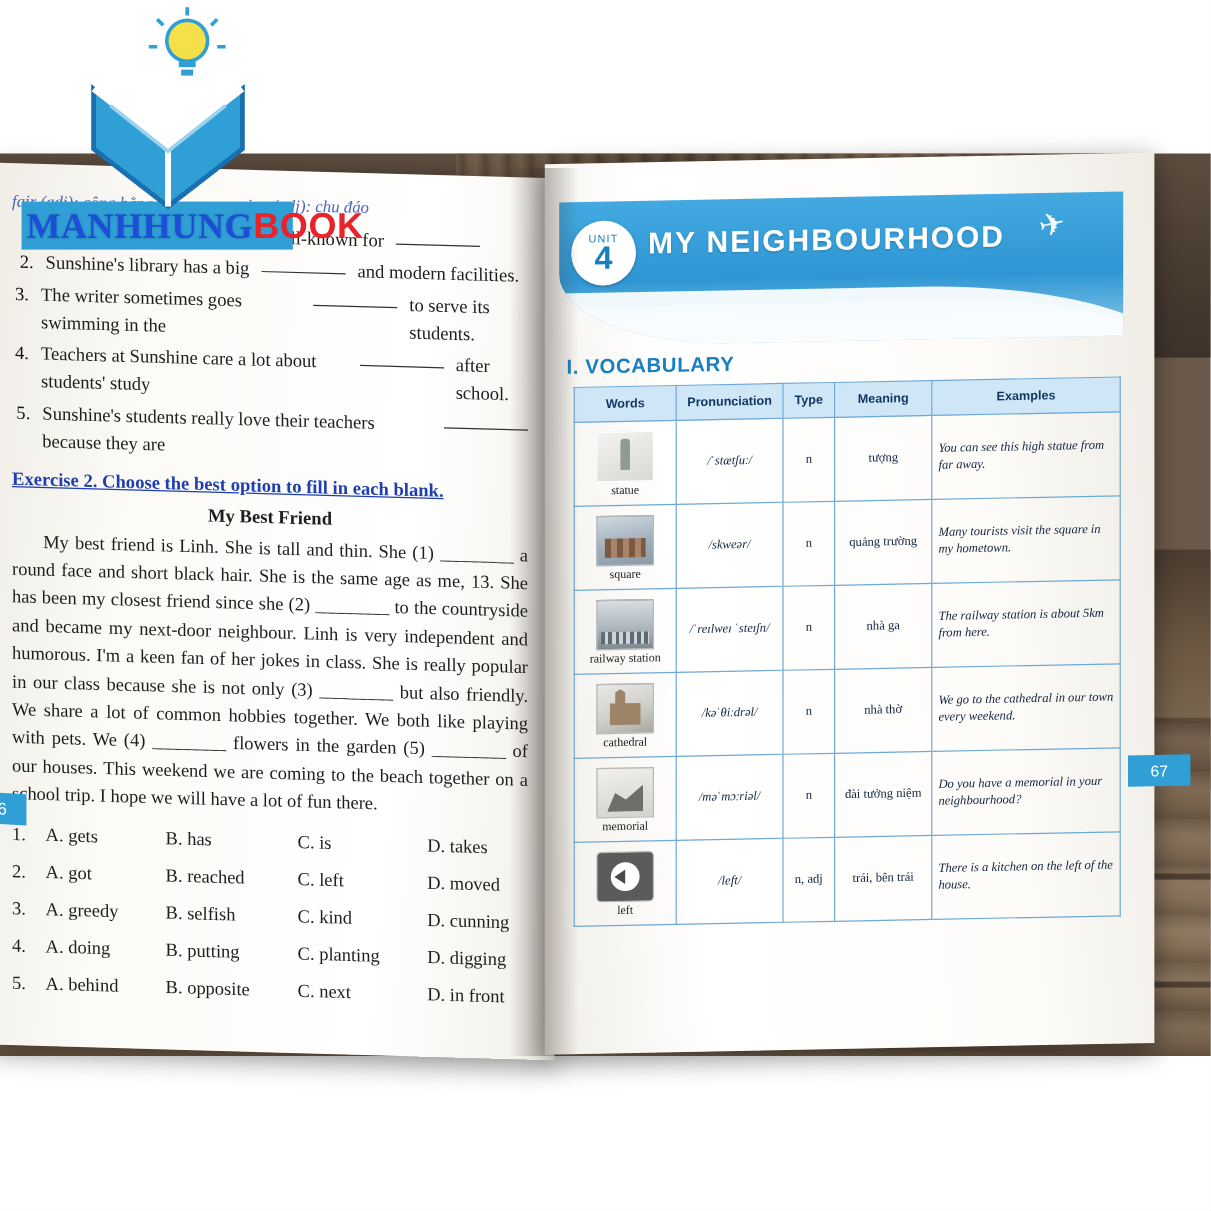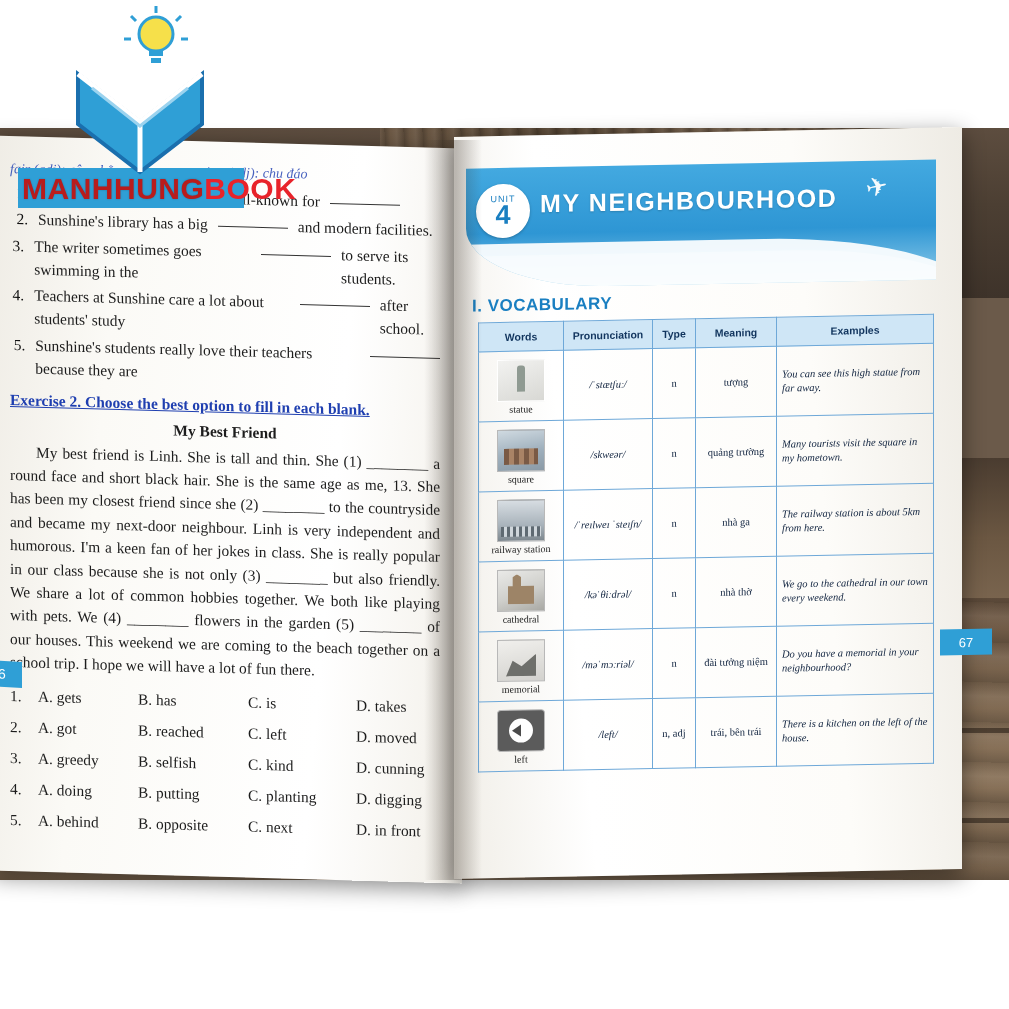--- a/index.html
+++ b/index.html
@@ -401,21 +401,21 @@
   .logo-text {
     position: absolute;
     left: 4px;
     top: 168px;
     font-family: "Liberation Sans", sans-serif;
     font-size: 30px;
     font-weight: bold;
     letter-spacing: 0.5px;
     white-space: nowrap;
   }
-  .logo-text .a { color: #b91c1c; -webkit-text-stroke: 0px; text-shadow: 0 0 2px rgba(0,0,0,0.25); }
+  .logo-text .a { color: #1d4ed8; -webkit-text-stroke: 0px; text-shadow: 0 0 2px rgba(0,0,0,0.25); font-family: Liberation Serif, serif; }
   .logo-text .b { color: #e8232a; }
   .logo-bar {
     position: absolute;
     left: 0;
     top: 164px;
     width: 226px;
     height: 40px;
     background: #2f9fd6;
     z-index: -1;
   }

